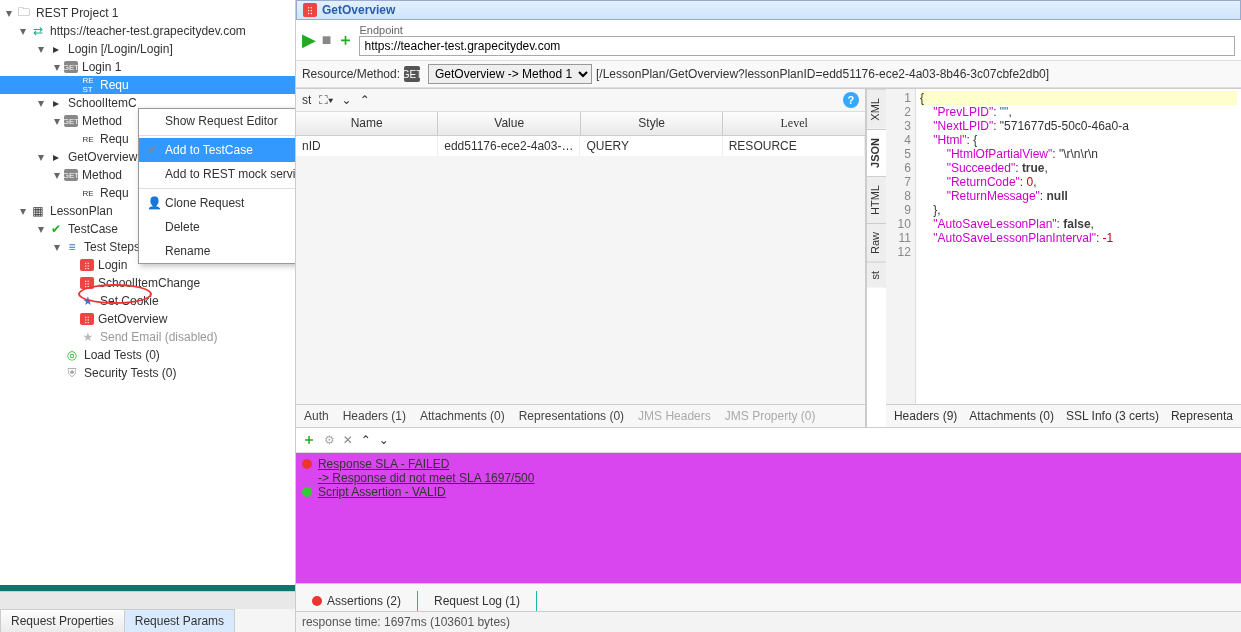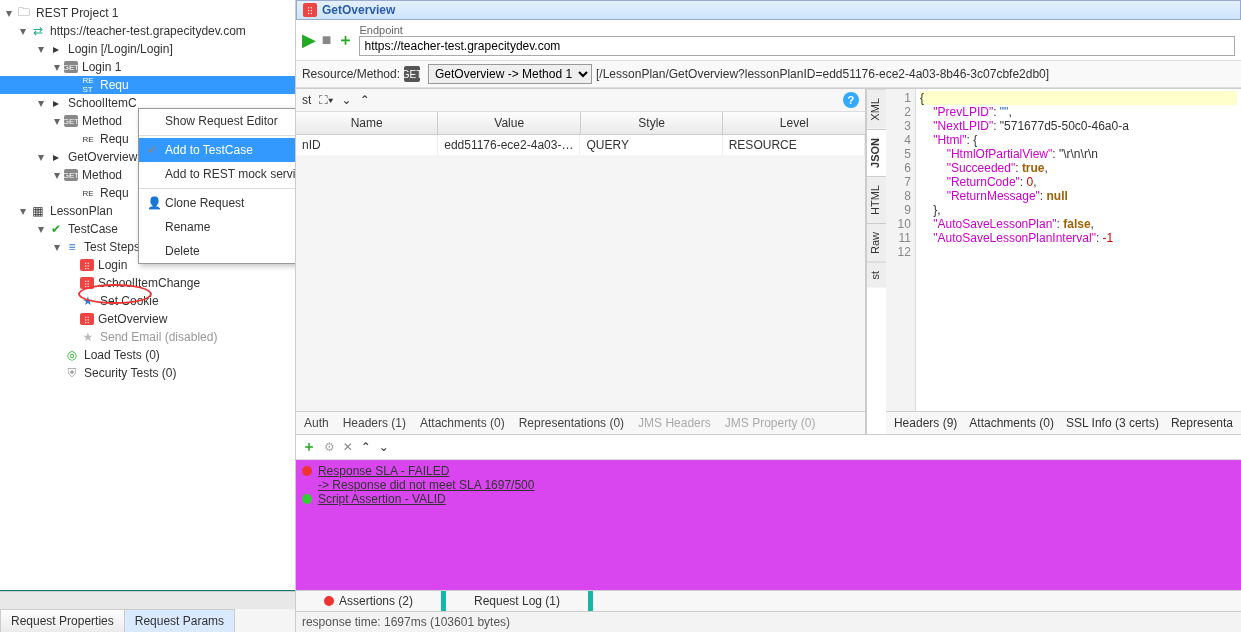--- a/index.html
+++ b/index.html
@@ -11,21 +11,21 @@
 .tree-row { display: flex; align-items: center; height: 18px; padding-left: 6px; cursor: default; white-space: nowrap; }
 .tree-row.selected { background: #3399ff; color: #fff; }
 .caret { width: 10px; display: inline-block; color: #666; cursor: pointer; }
 .icon { width: 16px; height: 16px; display: inline-flex; align-items: center; justify-content: center; margin-right: 4px; }
 .folder-icon { color: #666; }
 .indent-0 { padding-left: 6px; }
 .indent-1 { padding-left: 20px; }
 .indent-2 { padding-left: 38px; }
 .indent-3 { padding-left: 54px; }
 .indent-4 { padding-left: 70px; }
-.sidebar-footer { border-top: 1px solid #0f766e; }
+.sidebar-footer { border-top: 6px solid #0f766e; }
 .scroll-placeholder { height: 18px; background: #e8e8e8; border-top: 1px solid #ccc; }
 .tabstrip { display: flex; background: #f5f5f5; }
 .tab { padding: 4px 10px; border: 1px solid #ccc; border-bottom: none; background: linear-gradient(#fdfdfd,#ebebeb); margin-right: -1px; cursor: pointer; }
 .tab.active { background: #d9eaff; }
 .right { flex: 1; display: flex; flex-direction: column; background: #fff; }
 .tabbar { background: linear-gradient(#e4f0fc,#cde5fb); border: 1px solid #9ac; display: flex; align-items: center; padding: 2px 6px; }
 .tabbar .req-icon { width: 14px; height: 14px; background: #e44; color: #fff; display: inline-flex; align-items: center; justify-content: center; font-size: 10px; margin-right: 5px; border-radius: 2px; }
 .tabbar-title { color: #2a5cab; font-weight: bold; }
 .toolbar-row { display: flex; align-items: center; padding: 4px 6px; gap: 6px; border-bottom: 1px solid #ddd; }
 .play-btn { color: #2a2; }
@@ -36,50 +36,50 @@
 .endpoint-input { width: 100%; border: 1px solid #aaa; padding: 2px 4px; background: #fff; }
 .resource-row { display: flex; align-items: center; padding: 3px 6px; border-bottom: 1px solid #ddd; background: #f9f9f9; gap: 4px; }
 .resource-row select { border: 1px solid #999; padding: 1px 2px; }
 .content { flex: 1; display: flex; border-top: 1px solid #ccc; overflow: hidden; }
 .req-panel { width: 570px; display: flex; flex-direction: column; border-right: 1px solid #ccc; }
 .mini-toolbar { display: flex; align-items: center; padding: 3px 6px; gap: 8px; border-bottom: 1px solid #ddd; background: #f7f7f7; }
 .help-icon { margin-left: auto; width: 16px; height: 16px; border-radius: 50%; background: #3af; color: #fff; display: flex; align-items: center; justify-content: center; font-weight: bold; font-size: 11px; }
 .grid { flex: 1; background: #f5f5f5; }
 .grid-head { display: flex; background: linear-gradient(#fdfdfd,#e9e9e9); border-bottom: 1px solid #ccc; }
 .grid-head > div { border-right: 1px solid #ccc; padding: 4px 6px; text-align: center; flex: 1; }
-.grid-head > div:last-child { border-right: none; }
+.grid-head > div:last-child { border-right: none; font-family: Liberation Serif, serif; }
 .grid-row { display: flex; background: #fff; }
 .grid-row > div { border-right: 1px solid #eee; padding: 3px 6px; flex: 1; overflow: hidden; text-overflow: ellipsis; white-space: nowrap; }
 .req-tabs { display: flex; gap: 14px; padding: 4px 8px; border-top: 1px solid #ccc; background: #f7f7f7; }
 .req-tabs span { color: #444; cursor: pointer; }
 .req-tabs span.dim { color: #aaa; }
 .resp-panel { flex: 1; display: flex; flex-direction: row; overflow: hidden; }
 .vtabs { width: 20px; display: flex; flex-direction: column; border-left: 1px solid #ccc; }
 .vtab { writing-mode: vertical-rl; transform: rotate(180deg); padding: 8px 2px; font-size: 11px; text-align: center; border-bottom: 1px solid #ccc; background: #eee; cursor: pointer; }
 .vtab.active { background: #fff; font-weight: bold; }
 .json-view { flex: 1; display: flex; overflow: hidden; font-family: Consolas, monospace; font-size: 12px; }
 .gutter { width: 30px; background: #f3f3f3; border-right: 1px solid #ddd; text-align: right; padding: 2px 4px; color: #888; }
 .code { flex: 1; padding: 2px 4px; white-space: pre; overflow: hidden; }
 .code .k { color: #c0c; }
 .code .s { color: #26a; }
-.code .b { color: #a16207; font-weight: bold; }
+.code .b { color: #404040; font-weight: bold; }
 .code .n { color: #c00; }
 .code .hl { background: #ffffcc; display: inline-block; width: 100%; }
 .resp-tabs { display: flex; gap: 12px; padding: 4px 8px; border-top: 1px solid #ccc; background: #f7f7f7; white-space: nowrap; overflow: hidden; align-items: center; }
 .assertion-area { border-top: 1px solid #ccc; }
 .assert-tools { display: flex; align-items: center; gap: 8px; padding: 3px 6px; border-bottom: 1px solid #ddd; }
 .assert-tools .plus { color: #2a2; font-weight: bold; font-size: 14px; }
 .assert-tools .gear { color: #aaa; }
 .assert-tools .x { color: #888; }
 .assert-list { padding: 4px 6px; background: #d946ef; min-height: 130px; text-decoration: underline; }
 .assert-row { display: flex; align-items: center; gap: 6px; }
 .dot-red { width: 10px; height: 10px; background: #e33; border-radius: 50%; }
 .dot-green { width: 10px; height: 10px; background: #3c3; border-radius: 50%; }
 .bottom-tabs { display: flex; border-top: 1px solid #ccc; background: #f7f7f7; }
-.bottom-tabs .btab { padding: 3px 28px; border-right: 5px solid #14b8a6; cursor: pointer; display: flex; align-items: center; gap: 5px; }
+.bottom-tabs .btab { padding: 3px 16px; border-right: 1px solid #14b8a6; cursor: pointer; display: flex; align-items: center; gap: 5px; margin-top: 7px; }
 .status-line { padding: 3px 6px; background: #f3f3f3; border-top: 1px solid #ccc; color: #555; }
 .ctx-menu { position: absolute; top: 108px; left: 138px; width: 244px; background: #fff; border: 1px solid #999; box-shadow: 2px 2px 6px rgba(0,0,0,0.25); z-index: 50; }
 .ctx-item { display: flex; align-items: flex-end; padding: 5px 8px; cursor: pointer; }
 .ctx-item.selected { background: #3399ff; color: #fff; }
 .ctx-item .mi-icon { width: 18px; display: inline-block; color: #888; }
 .ctx-sep { height: 1px; background: #ddd; margin: 2px 0; }
 .circle-mark { position: absolute; border: 2px solid #e33; border-radius: 50%; width: 74px; height: 20px; top: 284px; left: 78px; pointer-events: none; }
 .tree-label { }
 .disabled-text { color: #999; }
 </style>
@@ -212,25 +212,25 @@
             <span class="mi-icon"></span>
             <span>Add to REST mock service</span>
           </div>
         <div class="ctx-sep"></div>
         <div class="ctx-item">
             <span class="mi-icon">👤</span>
             <span>Clone Request</span>
           </div>
         <div class="ctx-item">
             <span class="mi-icon"></span>
+            <span>Delete</span>
+          </div>
+        <div class="ctx-item">
+            <span class="mi-icon"></span>
             <span>Rename</span>
-          </div>
-        <div class="ctx-item">
-            <span class="mi-icon"></span>
-            <span>Delete</span>
           </div>
       </div>
     </div>
     <div class="sidebar-footer">
       <div class="scroll-placeholder"></div>
       <div class="tabstrip">
         <div class="tab">Request Properties</div>
         <div class="tab active">Request Params</div>
       </div>
     </div>

